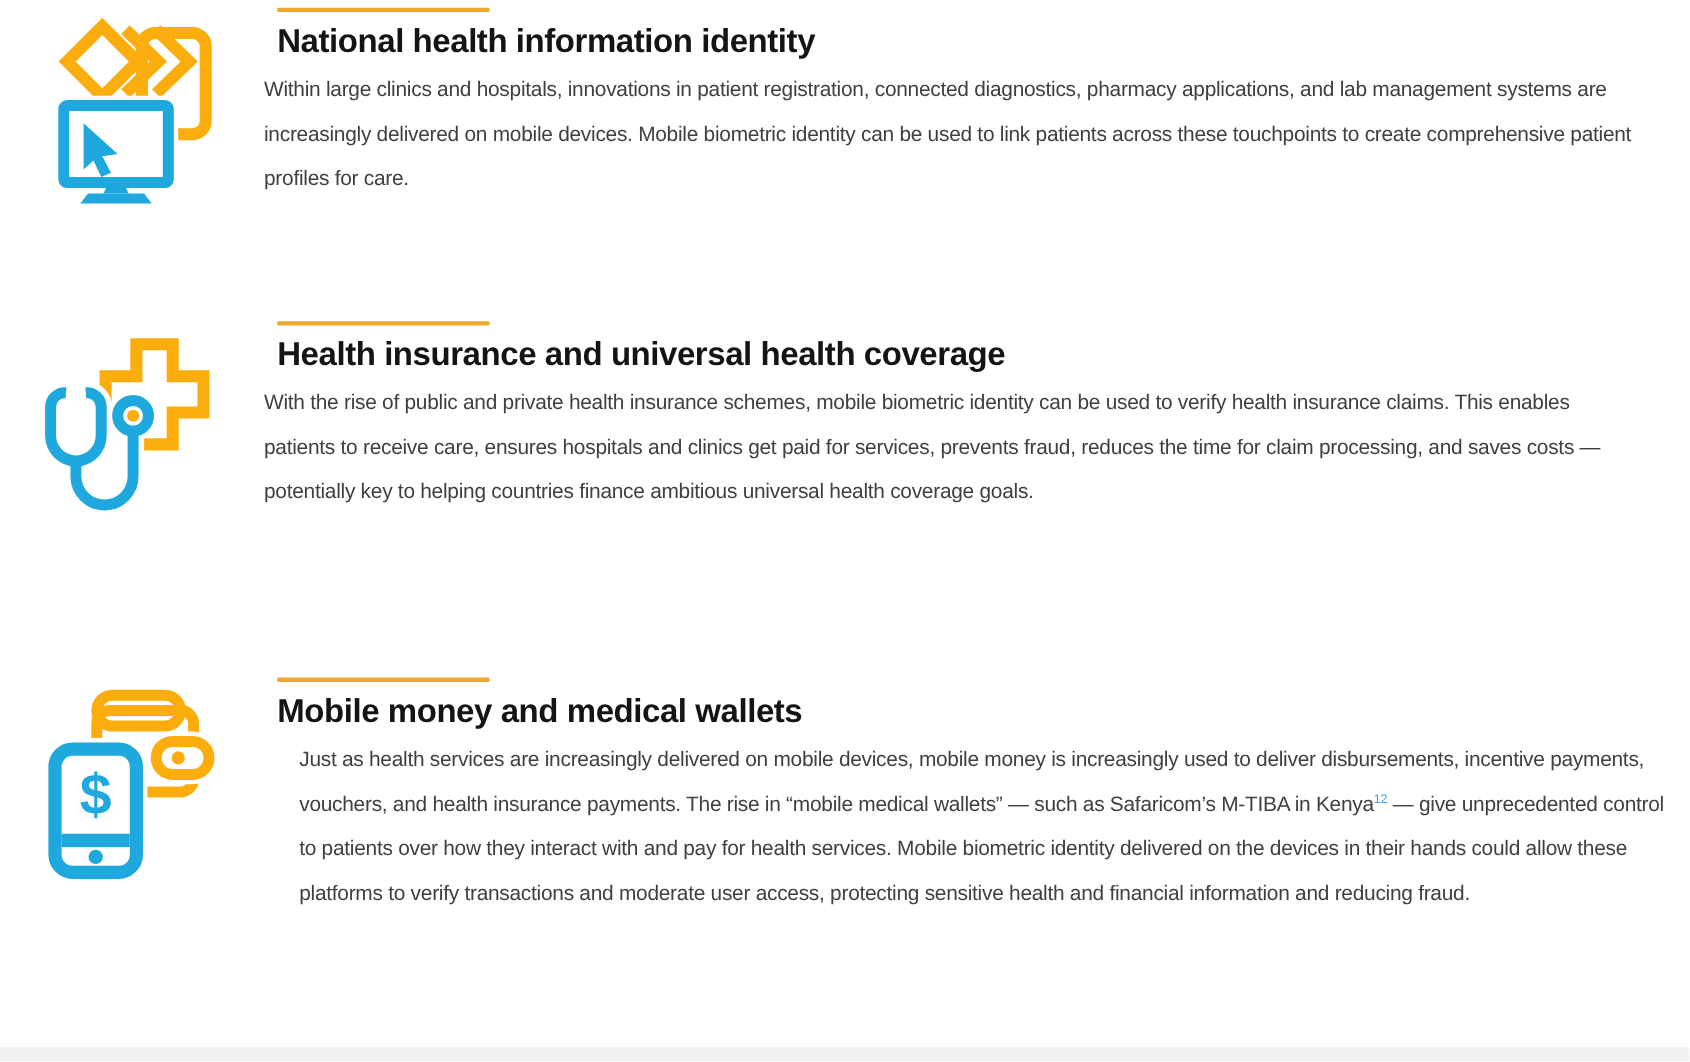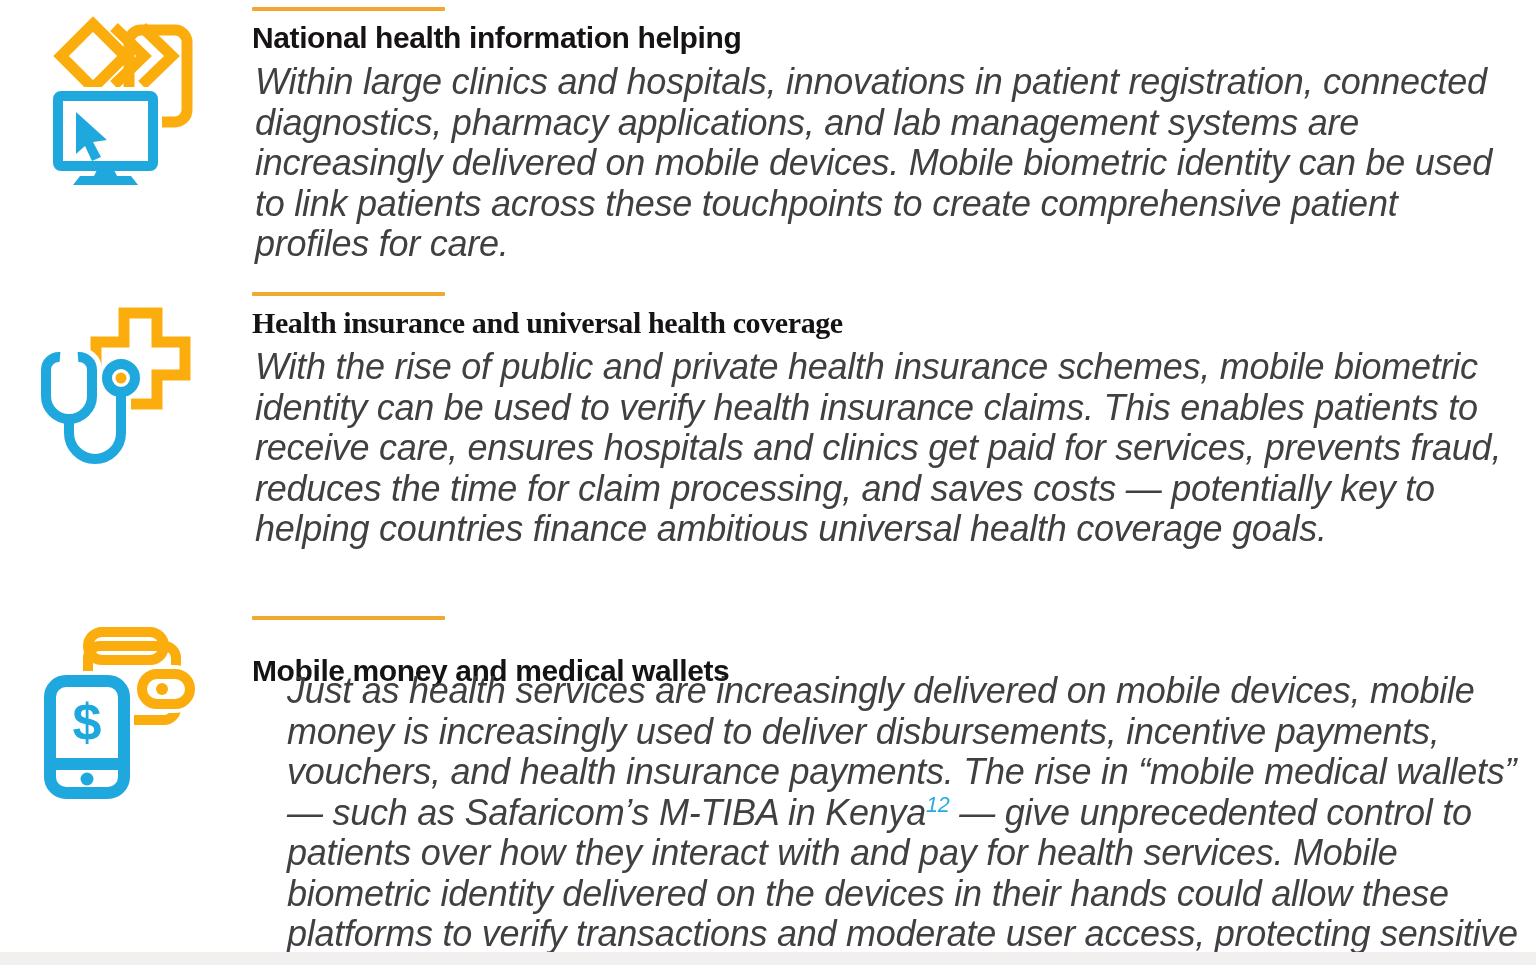--- a/index.html
+++ b/index.html
@@ -5,30 +5,30 @@
   html,body{margin:0;padding:0;background:#fff;}
   .page{
     position:relative;width:1536px;height:965px;background:#fff;overflow:hidden;
     font-family:"Liberation Sans",sans-serif;
     --accent:#F0A830; --yellow:#FCAD0E; --blue:#1FA8DE;
     --heading:#161314; --body:#404042; --fn:#29ABE2; --strip:#F1F0EF;
   }
   .rule{position:absolute;left:252px;width:193px;height:4px;background:var(--accent);border-radius:1px;}
   .heading{position:absolute;left:252px;margin:0;font-size:30px;font-weight:bold;
     color:var(--heading);letter-spacing:-0.4px;white-space:nowrap;}
-  .body-text{position:absolute;left:255px;width:1252px;margin:0;font-size:36px;
-    line-height:40.5px;color:var(--body);letter-spacing:-0.25px;font-style:italic;}
+  .body-text{position:absolute;left:240px;width:1252px;margin:0;font-size:19px;
+    line-height:40.5px;color:var(--body);letter-spacing:-0.25px;}
   sup.fn{color:var(--fn);font-size:0.6em;line-height:0;}
   .icon{position:absolute;}
   .i1{left:30px;top:8px;width:200px;height:200px;}
   .i2{left:30px;top:300px;width:200px;height:190px;}
   .i3{left:30px;top:618px;width:200px;height:220px;}
   .r1{top:7px;}  .h1{top:21px;}  .b1{top:62px;}
-  .r2{top:292px;}.h2{top:306px;font-family:Liberation Serif, serif;} .b2{top:347px;}
-  .r3{top:616px;}.h3{top:654px;} .b3{top:671px;margin-left:32px;}
+  .r2{top:292px;}.h2{top:306px;} .b2{top:347px;}
+  .r3{top:616px;}.h3{top:630px;} .b3{top:671px;margin-left:32px;}
   .footer-strip{position:absolute;left:0;bottom:0;width:100%;height:13px;background:var(--strip);}
   
   .ys{stroke:var(--yellow);fill:none;stroke-width:11;stroke-miterlimit:6;}
   .ys10{stroke:var(--yellow);fill:none;stroke-width:10;}
   .yf{fill:var(--yellow);}
   .bs{stroke:var(--blue);fill:none;stroke-width:10;}
   .bs12{stroke:var(--blue);fill:none;stroke-width:12;}
   .bf{fill:var(--blue);}
   .halo{stroke:#fff;fill:none;stroke-width:20;}
   .halof{stroke:#fff;fill:#fff;}
@@ -44,21 +44,21 @@
     <path class="ys" d="M112 19 L142 48 L112 77"></path>
     <rect class="ys" x="99" y="22" width="58" height="92" rx="12"></rect>
     <circle class="yf" cx="124" cy="97" r="6"></circle>
     <rect class="halof" x="28" y="88" width="95" height="70" rx="3" stroke-width="18"></rect>
     <rect class="bs" x="28" y="88" width="95" height="70" rx="3" fill="#fff"></rect>
     <path class="bf" d="M69 158 L82 158 L87 168 L64 168 Z"></path>
     <path class="bf" d="M43 177 L108 177 L101 168 L50 168 Z"></path>
     <path class="bf" d="M46 104 L77 132 L63 134 L71 149 L62 153 L55 138 L46 146 Z"></path>
   </svg>
   <div class="rule r1"></div>
-  <h2 class="heading h1">National health information helping</h2>
+  <h2 class="heading h1">National health information identity</h2>
   <p class="body-text b1">Within large clinics and hospitals, innovations in patient registration, connected diagnostics, pharmacy applications, and lab management systems are increasingly delivered on mobile devices. Mobile biometric identity can be used to link patients across these touchpoints to create comprehensive patient profiles for care.</p>
 
   <svg class="icon i2" viewBox="0 0 200 190">
     <path class="ys" d="M94 13 h33 v29 h28 v33 h-28 v29 h-33 v-29 h-28 v-33 h28 Z"></path>
     <path class="halo" d="M30 57 a13 13 0 0 0 -14 13 v26 a23 23 0 0 0 46 0 v-26 a13 13 0 0 0 -14 -13"></path>
     <path class="halo" d="M39 119 v14 a26 26 0 0 0 52 0 v-42"></path>
     <circle class="halof" cx="91" cy="78" r="14" stroke-width="18"></circle>
     <path class="bs" d="M30 57 a13 13 0 0 0 -14 13 v26 a23 23 0 0 0 46 0 v-26 a13 13 0 0 0 -14 -13"></path>
     <path class="bs" d="M39 119 v14 a26 26 0 0 0 52 0 v-42"></path>
     <circle class="bs" cx="91" cy="78" r="14" fill="#fff"></circle>

